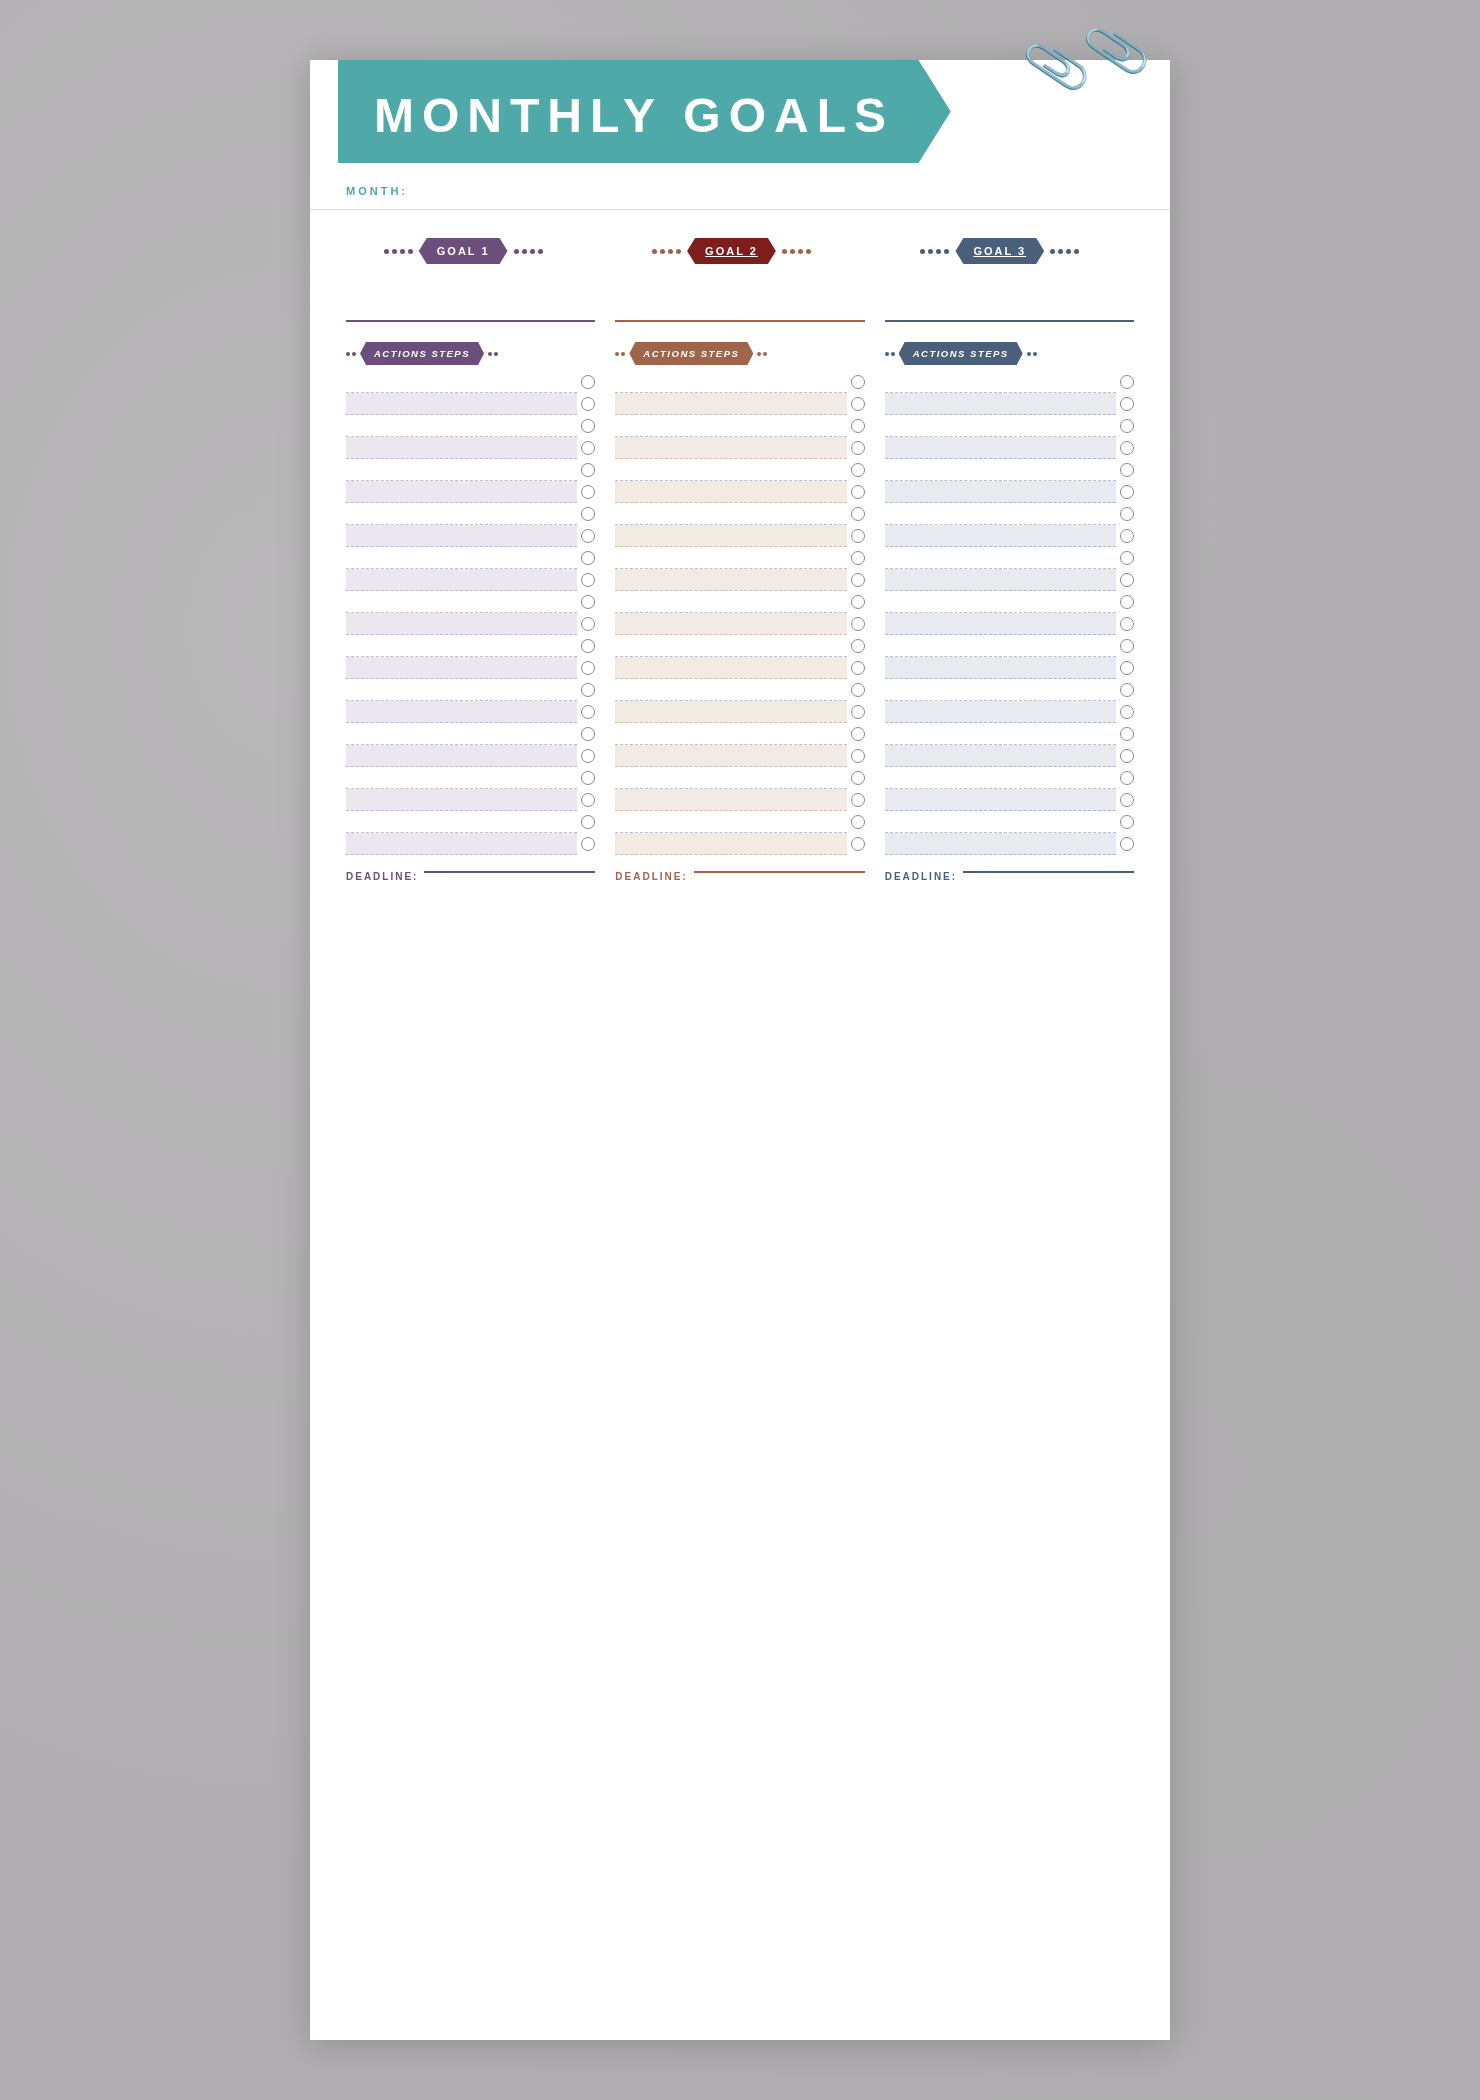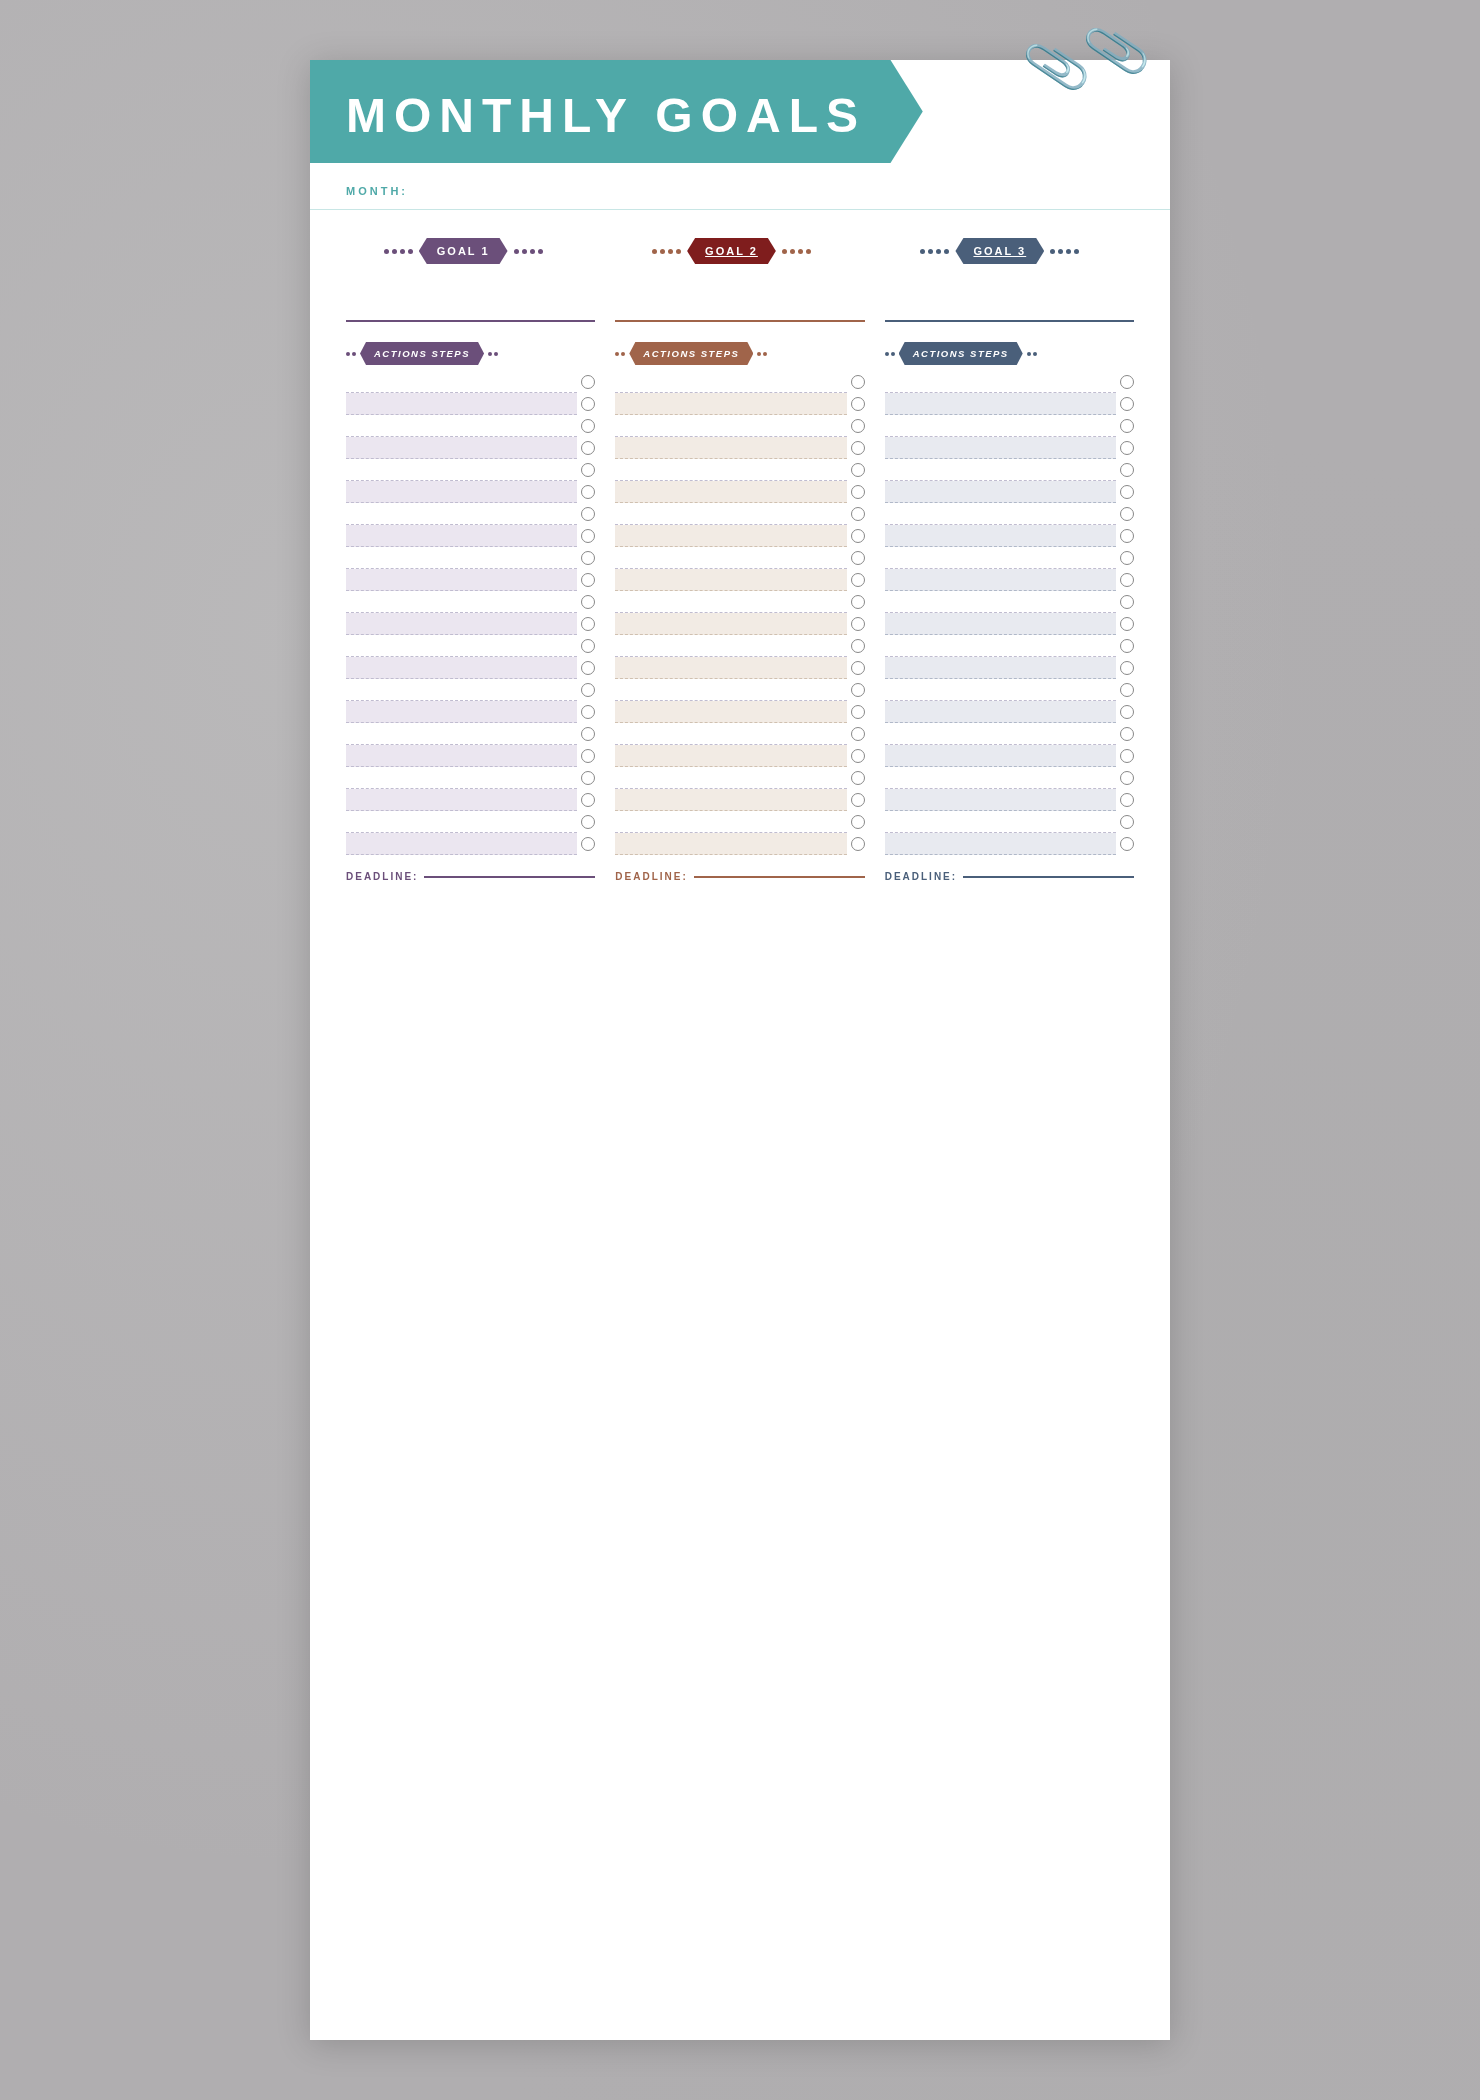--- a/index.html
+++ b/index.html
@@ -26,20 +26,21 @@
       box-shadow: 0 4px 32px rgba(0,0,0,0.18);
     }
 
     
     .header-banner {
       background: #4fa9a8;
       padding: 28px 36px 20px 36px;
       clip-path: polygon(0 0, 90% 0, 95% 50%, 90% 100%, 0 100%);
       margin-bottom: 0;
       width: 75%;
+      margin-left: 28px;
     }
 
     .header-banner h1 {
       color: #fff;
       font-size: 48px;
       font-weight: 900;
       letter-spacing: 8px;
       text-transform: uppercase;
     }
 
@@ -217,21 +218,21 @@
       border: 1.2px solid #888;
       background: #fff;
       margin-left: 4px;
       flex-shrink: 0;
     }
 
     
     .deadline-row {
       margin-top: 12px;
       display: flex;
-      align-items: center;
+      align-items: flex-start;
       gap: 6px;
       padding-top: 4px;
       border-top: none;
     }
 
     .deadline-label {
       font-size: 10px;
       font-weight: 700;
       letter-spacing: 2px;
       text-transform: uppercase;

